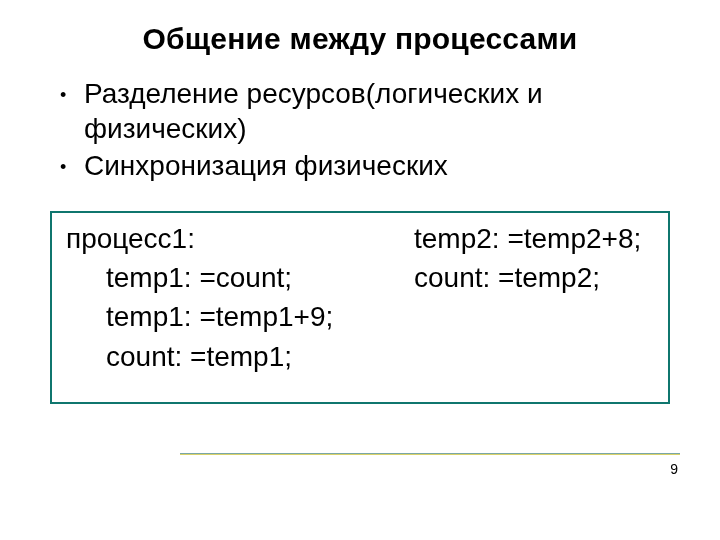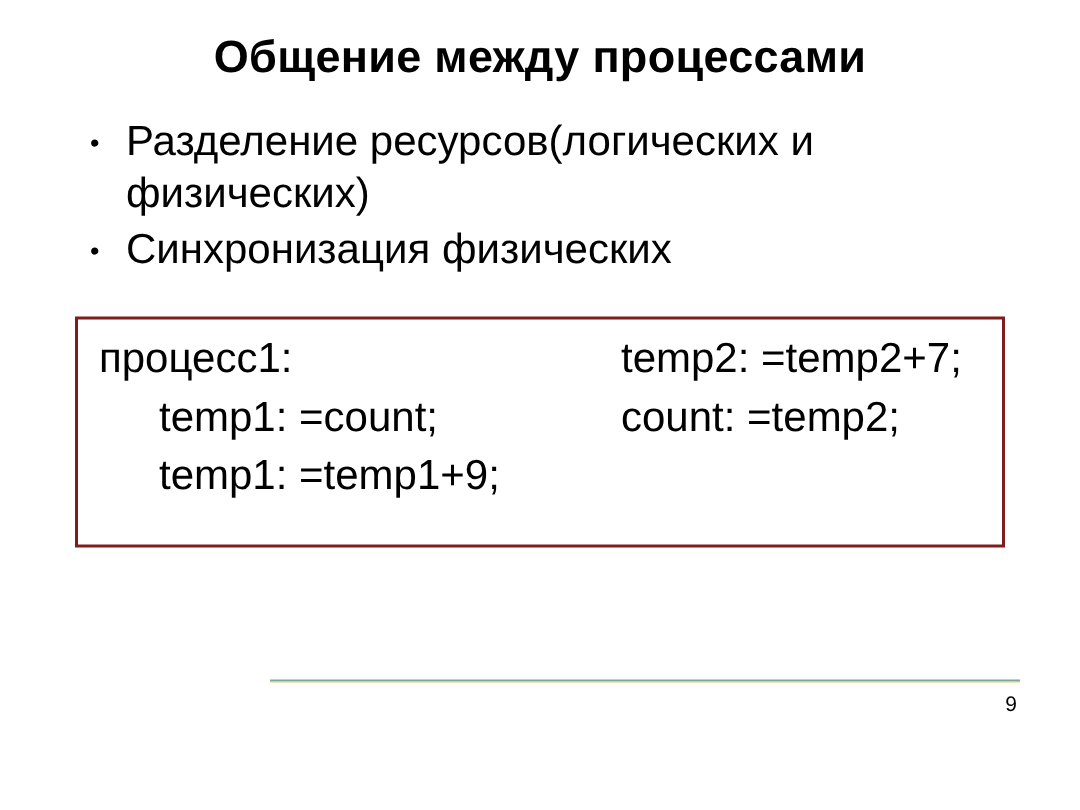--- a/index.html
+++ b/index.html
@@ -37,21 +37,21 @@
   .bullet-dot {
     width: 24px;
     flex: 0 0 24px;
     font-size: 18px;
     padding-top: 8px;
     text-align: left;
   }
   .bullet-text { flex: 1 1 auto; }
   .code-box {
     margin: 28px 50px 0 50px;
-    border: 2px solid #7f1d1d;
+    border: 2px solid #0f766e;
     display: flex;
     font-size: 28px;
     line-height: 1.4;
     padding: 6px 0 26px 0;
   }
   .col {
     flex: 1 1 50%;
     padding: 0 0 0 14px;
   }
   .col-line { white-space: pre; }
@@ -89,22 +89,23 @@
       <div class="bullet-dot">•</div>
       <div class="bullet-text">Синхронизация физических</div>
     </div>
   </div>
 
   <div class="code-box">
     <div class="col">
       <div class="col-line">процесс1:</div>
       <div class="col-line indent">temp1: =count;</div>
       <div class="col-line indent">temp1: =temp1+9;</div>
+      <div class="col-line indent">count: =temp1;</div>
     </div>
     <div class="col">
-      <div class="col-line indent">temp2: =temp2+7;</div>
+      <div class="col-line indent">temp2: =temp2+8;</div>
       <div class="col-line indent">count: =temp2;</div>
     </div>
   </div>
 
   <div class="rule"></div>
   <div class="pagenum">9</div>
 </div>
 
 </body></html>

